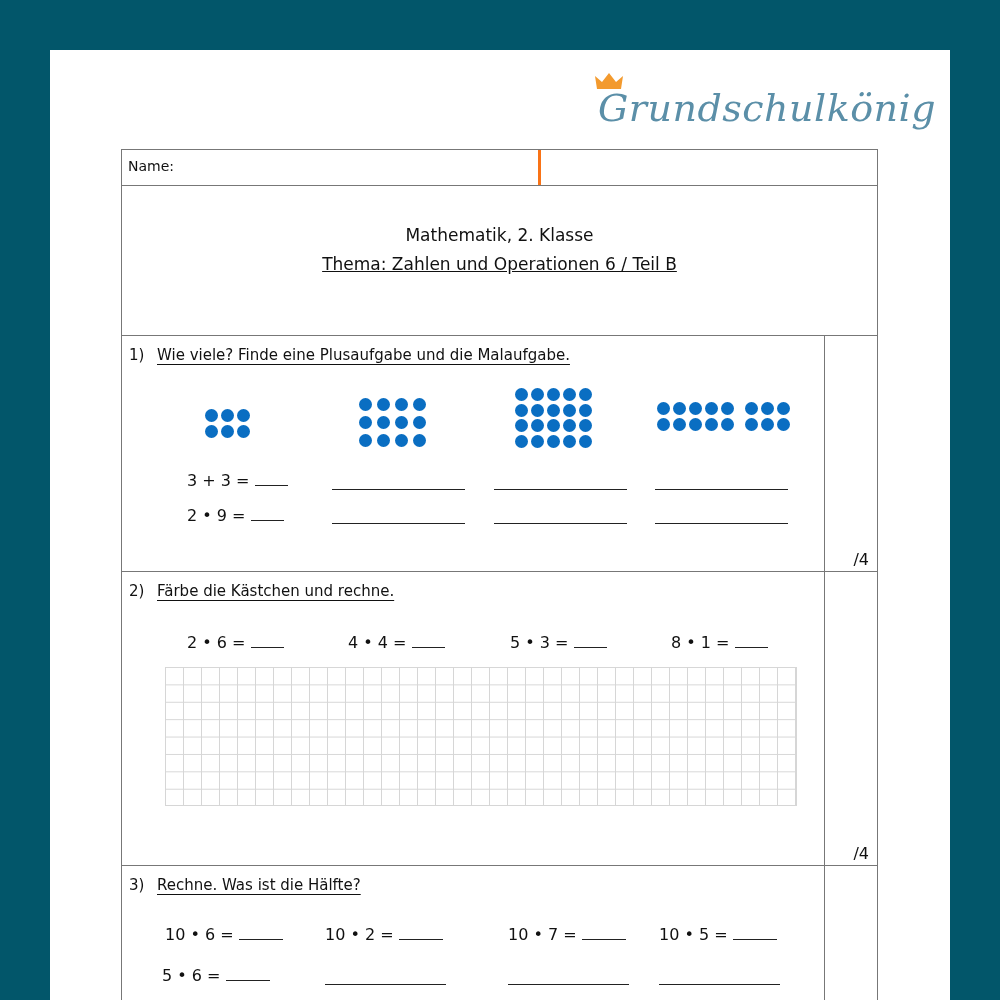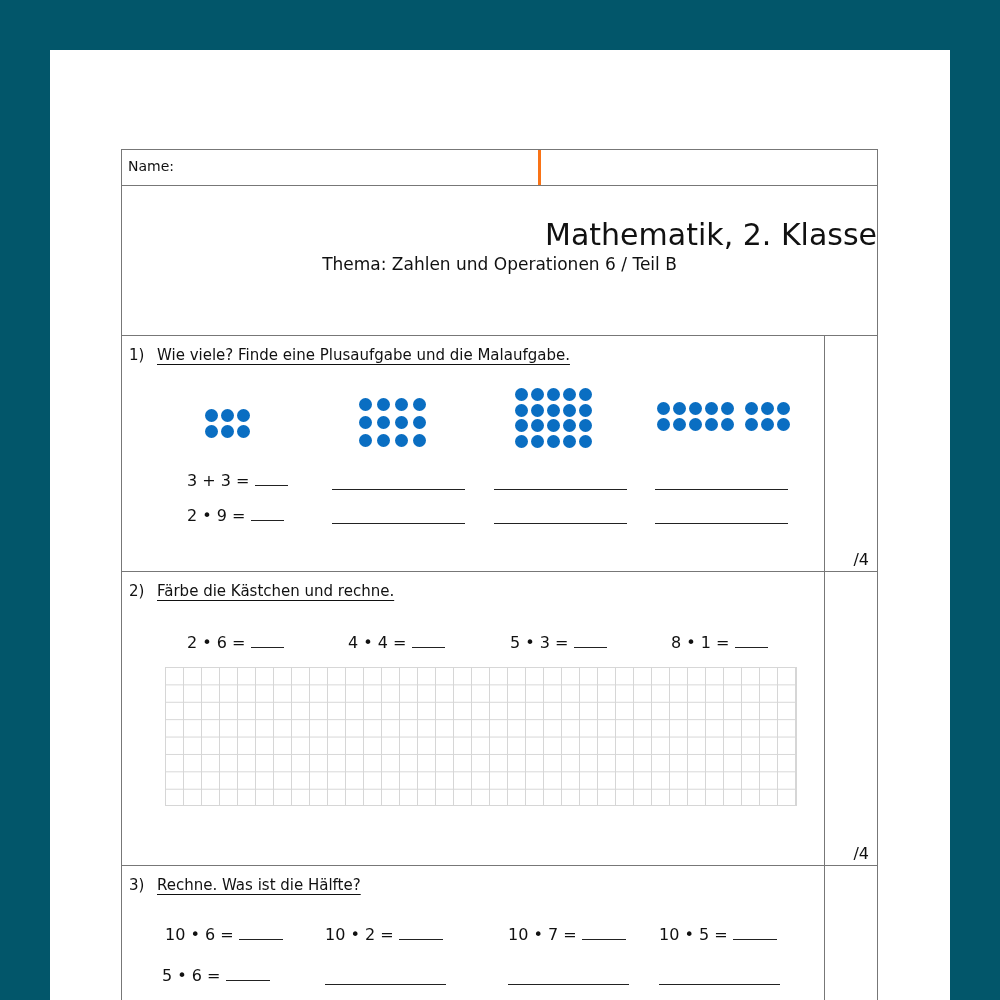--- a/index.html
+++ b/index.html
@@ -9,22 +9,22 @@
   .logo { position: absolute; left: 548px; top: 22px; width: 330px; height: 60px; }
   .logo-text { position: absolute; left: 0; top: 14px; font-family: "DejaVu Serif", serif; font-size: 38px; color: #5b8fa8; letter-spacing: 0.5px; font-style: italic; font-weight: normal; white-space: nowrap; }
   .crown { position: absolute; left: -4px; top: 0px; width: 30px; height: 18px; }
 
   .sheet { position: absolute; left: 71px; top: 99px; width: 757px; border: 1px solid #777; border-bottom: none; }
   .row-head { display: flex; height: 36px; border-bottom: 1px solid #777; }
   .cell-name { width: 419px; border-right: 3px solid #f97316; padding: 8px 6px; font-size: 14px; }
   .cell-date { flex: 1; padding: 8px 6px; font-size: 14px; }
   .title-block { height: 150px; border-bottom: 1px solid #777; text-align: center; padding-top: 33px; }
   .t1 { font-size: 22px; line-height: 30px; }
-  .t2 { font-size: 30px; line-height: 32px; text-align: right; }
-  .t3 { font-size: 17px; line-height: 26px; }
+  .t2 { font-size: 17px; line-height: 32px; }
+  .t3 { font-size: 17px; line-height: 26px; text-decoration: underline; }
 
   .section { position: relative; display: flex; border-bottom: 1px solid #777; }
   .sec-main { width: 703px; border-right: 1px solid #777; position: relative; }
   .sec-score { flex: 1; position: relative; }
   .score-label { position: absolute; right: 8px; bottom: 2px; font-size: 16px; }
   .task-head { position: absolute; left: 7px; top: 10px; font-size: 15px; white-space: nowrap; }
   .task-num { display: inline-block; width: 28px; }
   .task-text { text-decoration: underline; text-underline-offset: 4px; margin-top: 16px; }
 
   .s1 { height: 236px; }
@@ -42,20 +42,26 @@
     background-image:
       linear-gradient(to right, #d6d6d6 1px, transparent 1px),
       linear-gradient(to bottom, #d6d6d6 1px, transparent 1px);
     background-size: 18px 17.4px; border-right: 1px solid #d6d6d6; border-bottom: 1px solid #d6d6d6; }
 </style>
 </head>
 <body>
 
 <div class="page">
 
+  <div class="logo">
+    <svg class="crown" viewBox="0 0 30 18">
+      <polygon points="1,4 8,10 15,1 22,10 29,4 27,17 3,17" fill="#f39a2e"></polygon>
+    </svg>
+    <span class="logo-text">Grundschulkönig</span>
+  </div>
 
   <div class="sheet">
 
     <div class="row-head">
       <div class="cell-name"><span>Name:</span></div>
     </div>
 
     <div class="title-block">
       <div class="t2">Mathematik, 2. Klasse</div>
       <div class="t3">Thema: Zahlen und Operationen 6  /  Teil B</div>

